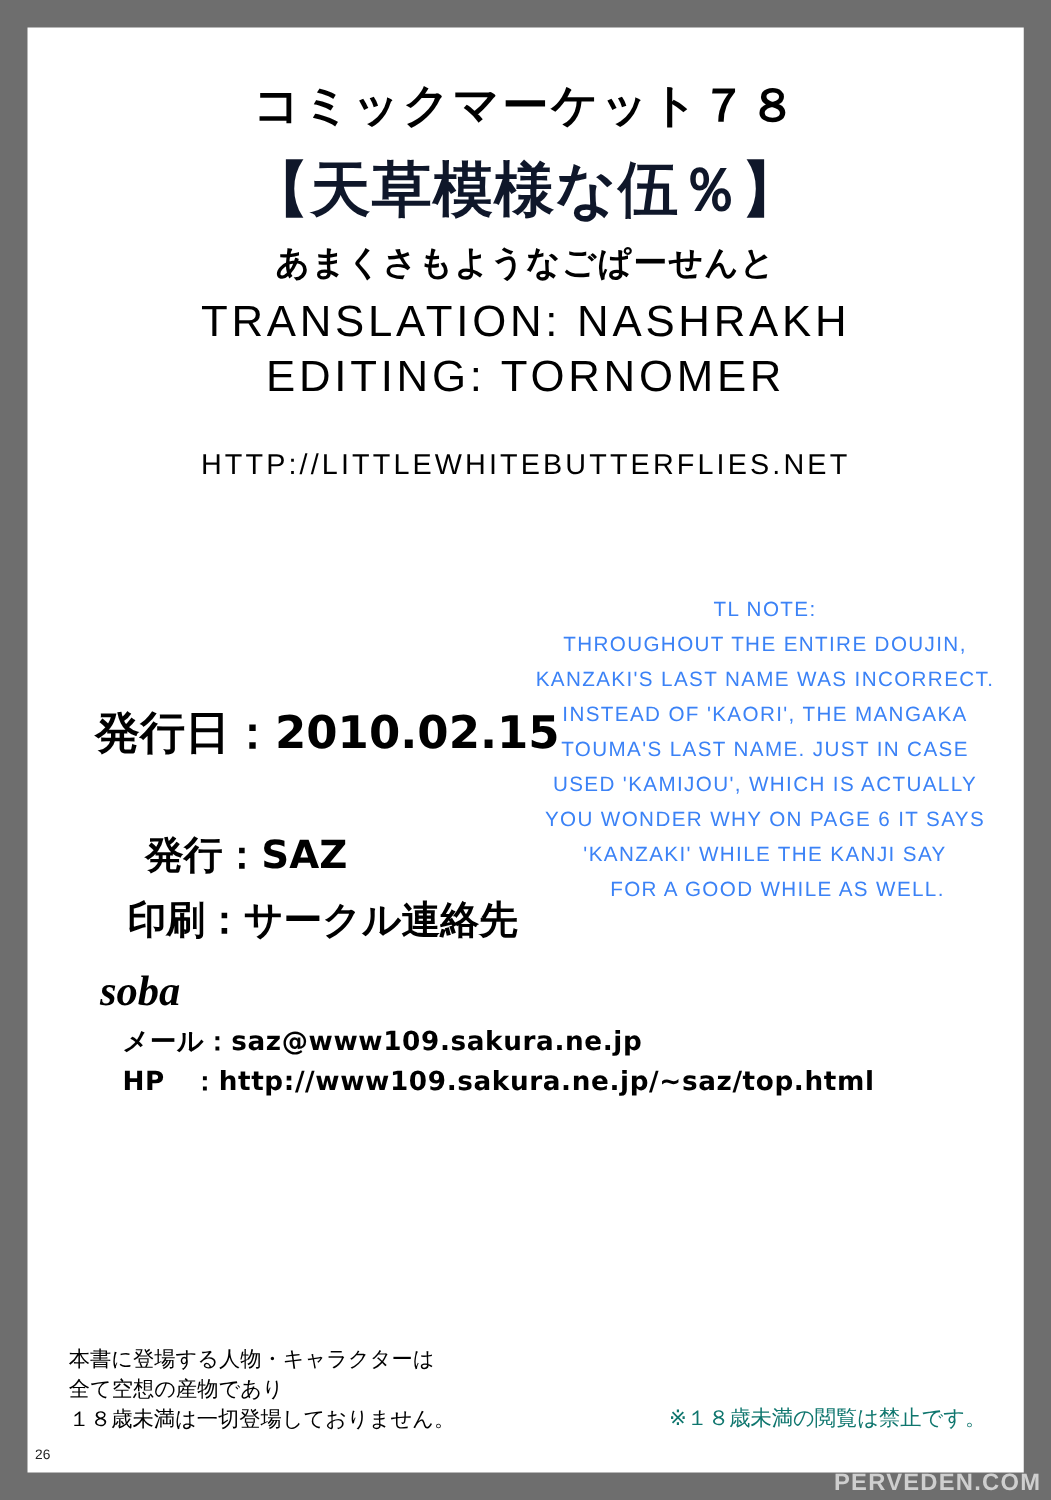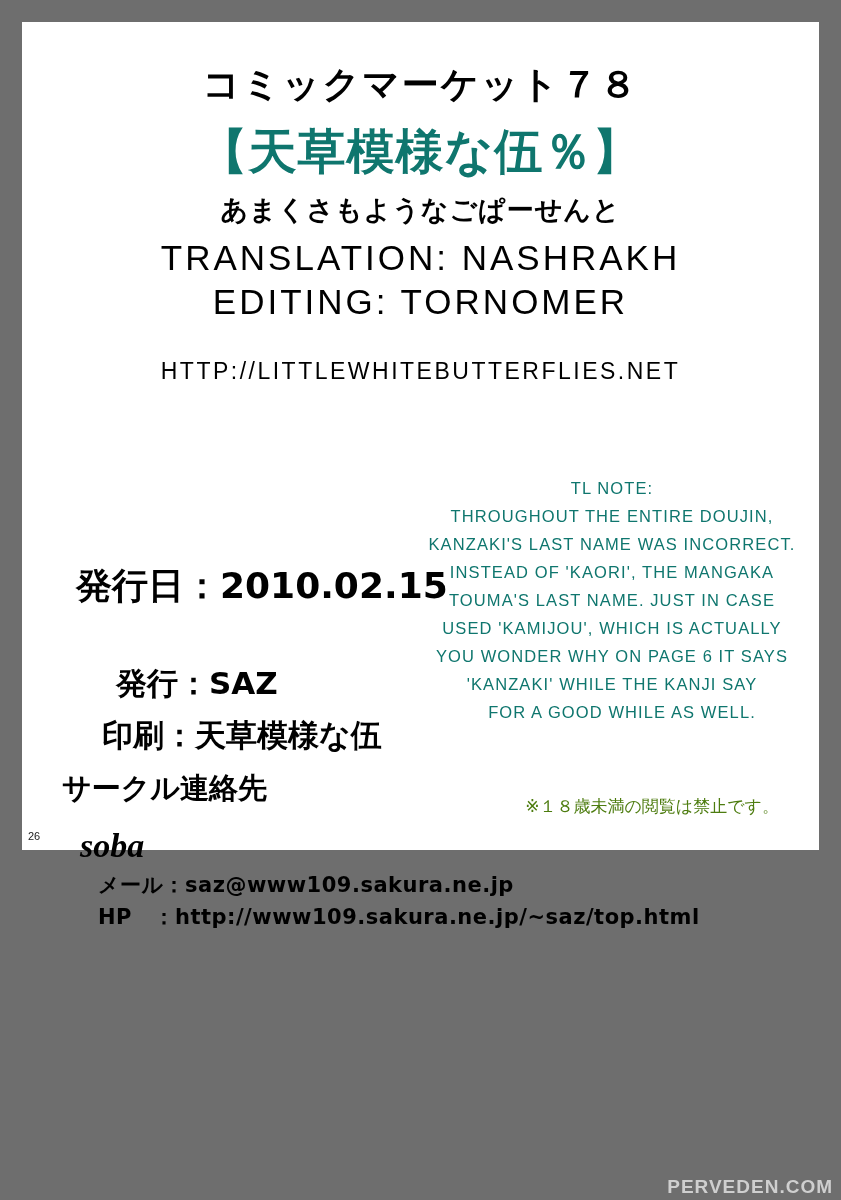--- a/index.html
+++ b/index.html
@@ -18,21 +18,21 @@
   #page {
     position: absolute;
     inset: 0;
     background: #6e6e6e;
   }
   #sheet {
     position: absolute;
     left: 22px;
     top: 22px;
     width: 797px;
-    height: 828px;
+    height: 1156px;
     background: #ffffff;
   }
   
   .credits {
     position: absolute;
     left: 0;
     top: 0;
     width: 797px;
     text-align: center;
   }
@@ -43,21 +43,21 @@
     letter-spacing: 2px;
     color: #000;
     margin-top: 38px;
     white-space: nowrap;
   }
   .line-title {
     font-family: Liberation Sans, sans-serif;
     font-weight: bold;
     font-size: 48px;
     letter-spacing: 1px;
-    color: #0f766e;
+    color: #0f172a;
     margin-top: 10px;
     white-space: nowrap;
   }
   .line-kana {
     font-family: "DejaVu Sans", sans-serif;
     font-weight: bold;
     font-size: 27px;
     letter-spacing: 1px;
     color: #000;
     margin-top: 8px;
@@ -84,21 +84,21 @@
   .tlnote {
     position: absolute;
     left: 400px;
     top: 452px;
     width: 380px;
     text-align: center;
     font-family: "Liberation Sans", sans-serif;
     font-size: 16.5px;
     line-height: 28px;
     letter-spacing: 1.1px;
-    color: #0f766e;
+    color: #3b82f6;
   }
   .tlnote .nl {
     display: block;
     white-space: nowrap;
   }
   .tlnote .nl:nth-child(1) { margin-left: 0; }
   .tlnote .nl:last-child { padding-left: 20px; }
   
   .colophon {
     position: absolute;
@@ -158,25 +158,25 @@
     left: 33px;
     bottom: 30px;
     font-family: "DejaVu Sans", sans-serif;
     font-size: 17px;
     line-height: 24px;
     color: #000;
     white-space: nowrap;
   }
   .age-warning {
     position: absolute;
-    right: 40px;
+    right: 30px;
     bottom: 32px;
     font-family: "DejaVu Sans", sans-serif;
     font-size: 17px;
-    color: #4d7c0f;
+    color: #0f766e;
     white-space: nowrap;
   }
   .page-number {
     position: absolute;
     left: 6px;
     bottom: 8px;
     font-family: "Liberation Sans", sans-serif;
     font-size: 11px;
     color: #222;
   }
@@ -214,27 +214,31 @@
       <span class="nl">TOUMA'S LAST NAME. JUST IN CASE</span>
       <span class="nl">USED 'KAMIJOU', WHICH IS ACTUALLY</span>
       <span class="nl">YOU WONDER WHY ON PAGE 6 IT SAYS</span>
       <span class="nl">'KANZAKI' WHILE THE KANJI SAY</span>
       <span class="nl">FOR A GOOD WHILE AS WELL.</span>
     </div>
 
     <div class="colophon">
       <div class="c-date">発行日：2010.02.15</div>
       <div class="c-pub">発行：SAZ</div>
-      <div class="c-print">印刷：天草模様な伍</div>
-      <div class="c-contact">サークル連絡先</div>
+      <div class="c-print">印刷：サークル連絡先</div>
       <div class="c-soba">soba</div>
       <div class="c-mail">メール：saz@www109.sakura.ne.jp</div>
       <div class="c-hp">HP　：http://www109.sakura.ne.jp/~saz/top.html</div>
     </div>
 
+    <div class="disclaimer">
+      <div>本書に登場する人物・キャラクターは</div>
+      <div>全て空想の産物であり</div>
+      <div>１８歳未満は一切登場しておりません。</div>
+    </div>
 
     <div class="age-warning">※１８歳未満の閲覧は禁止です。</div>
 
     <div class="page-number">26</div>
   </div>
 
   <div class="watermark">PERVEDEN.COM</div>
 </div>
 
 </body></html>

